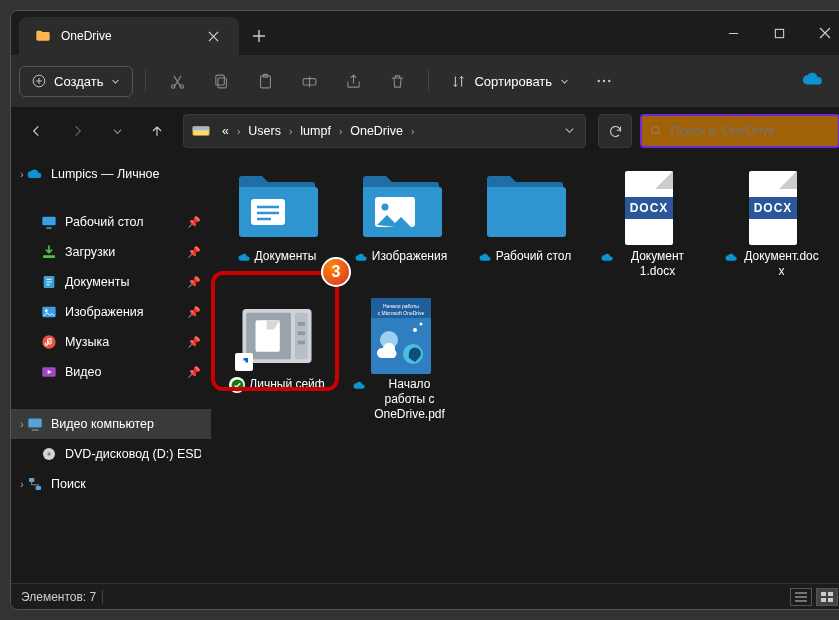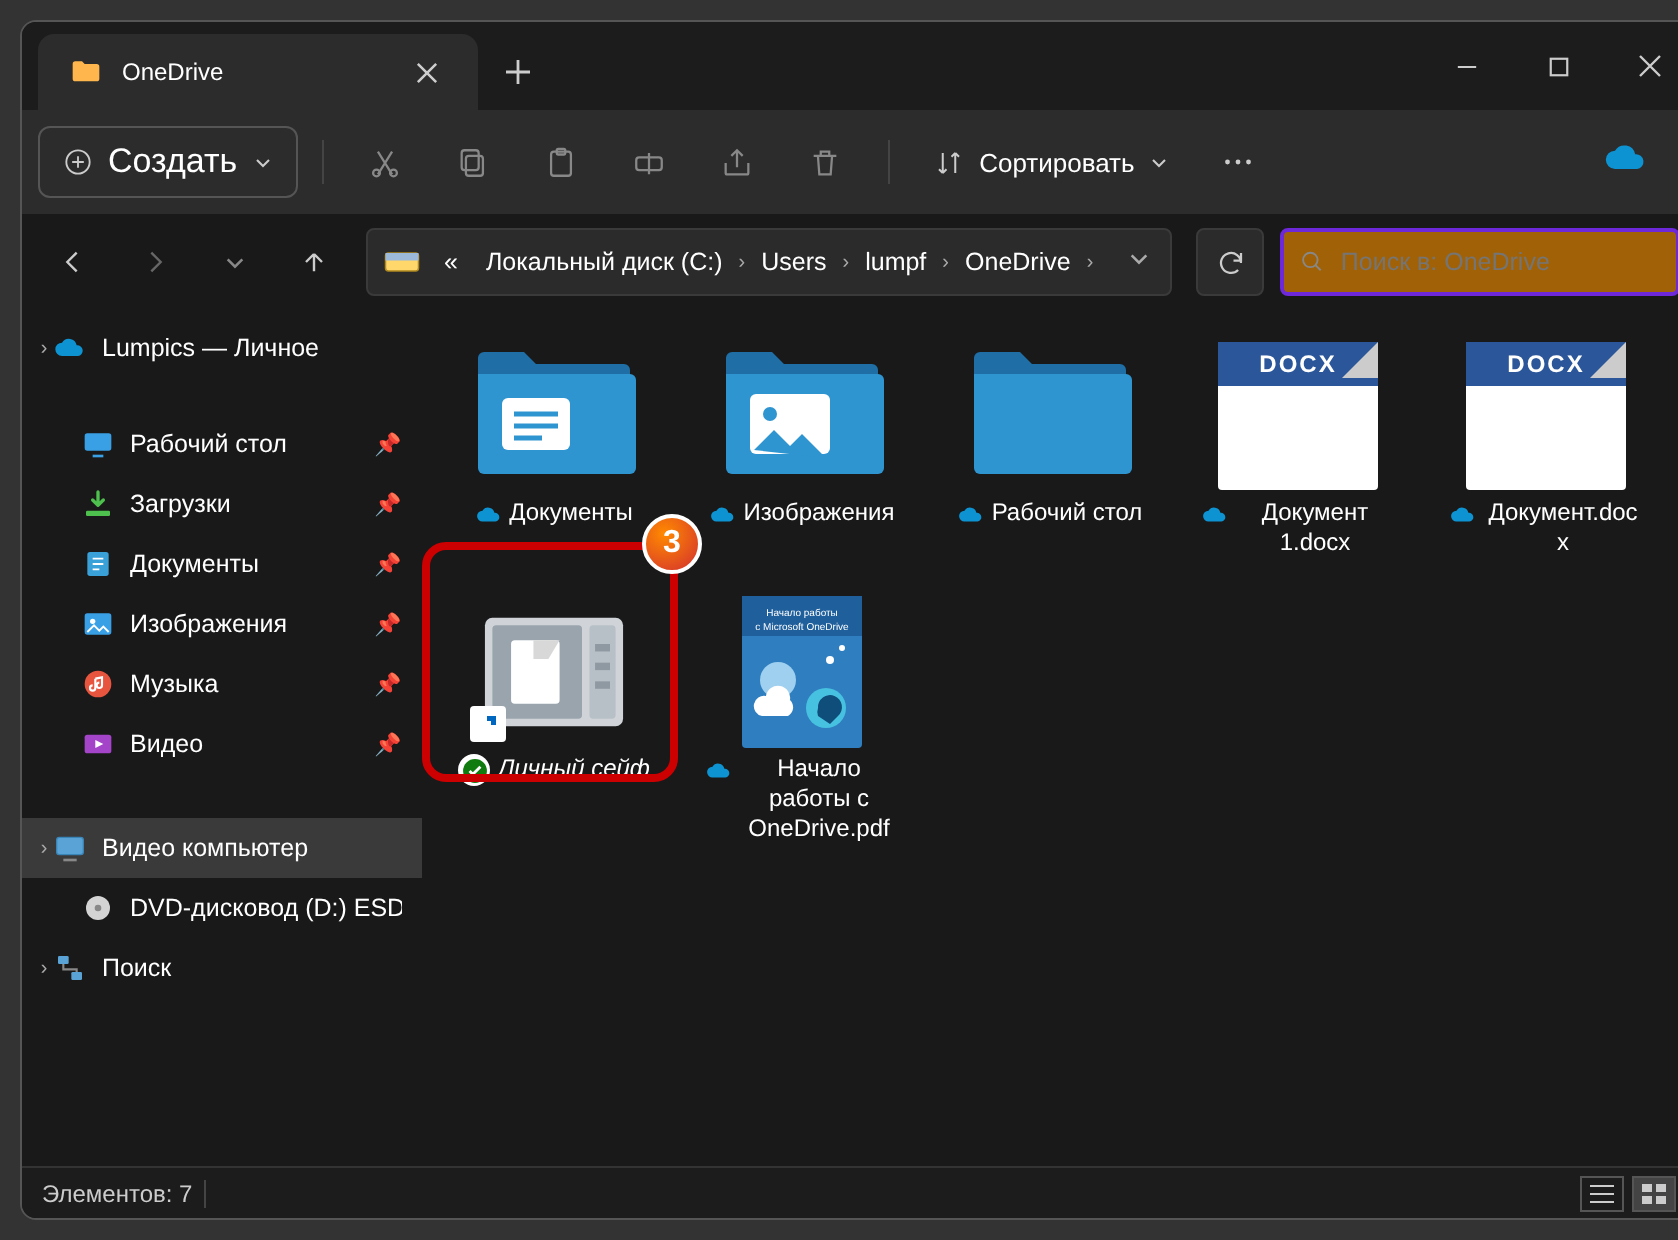--- a/index.html
+++ b/index.html
@@ -7,21 +7,21 @@
 .window { width: 839px; height: 600px; background: #1c1c1c; border-radius: 8px; overflow: hidden; display: flex; flex-direction: column; border: 1px solid #555; position: relative;}
 .titlebar { height: 44px; display: flex; align-items: stretch; background: #1c1c1c; }
 .tab { display: flex; align-items: center; gap: 10px; padding: 0 12px 0 16px; background: #2c2c2c; border-radius: 8px 8px 0 0; margin-top: 6px; margin-left: 8px; width: 220px; }
 .tab-icon { width: 16px; height: 16px; color: #0d93d2; }
 .tab-label { color: #fff; font-size: 12px; flex: 1; }
 .tab-close { color: #ccc; width: 28px; height: 28px; display:flex;align-items:center;justify-content:center; border-radius:4px; cursor:pointer;}
 .tab-plus { width: 40px; display:flex;align-items:center;justify-content:center; color:#ccc; margin-top:6px;}
 .win-btns { margin-left: auto; display:flex; }
 .win-btn { width: 46px; display:flex;align-items:center;justify-content:center; color:#ccc;}
 .toolbar { height: 52px; display:flex; align-items:center; padding: 0 8px; gap: 6px; background:#2c2c2c;}
-.new-btn { display:flex;align-items:center; gap:8px; border:1px solid #555; border-radius:6px; padding:7px 12px; color:#fff; font-size:17px;}
+.new-btn { display:flex;align-items:center; gap:8px; border:1px solid #555; border-radius:6px; padding:7px 12px; color:#fff; font-size:13px;}
 .sep { width:1px; height:22px; background:#444; margin:0 6px;}
 .tool-icon { width:38px; height:34px; display:flex;align-items:center;justify-content:center; color:#888; border-radius:4px;}
 .sort-btn { display:flex;align-items:center; gap:8px; color:#fff; font-size:13px; padding:6px 10px; border-radius:4px;}
 .cloud-ind { margin-left:auto; margin-right:16px; color:#0d93d2;}
 .addressbar { height: 48px; display:flex; align-items:center; padding:0 8px; gap:4px; background:#191919;}
 .nav-btn { width:36px; height:36px; display:flex;align-items:center;justify-content:center; color:#ccc; border-radius:6px;}
 .nav-btn.dim { color:#666;}
 .breadcrumb-box { flex:1; display:flex; align-items:center; background:#2b2b2b; border:1px solid #3a3a3a; border-radius:4px; height:34px; margin:0 4px; padding:0 4px; gap:2px;}
 .bc-disk-icon { width:18px; height:14px; margin:0 4px;}
 .bc-seg { color:#fff; font-size:12.5px; padding:4px 6px; white-space:nowrap;}
@@ -44,21 +44,21 @@
 .item-label-row { display:flex; align-items:flex-start; gap:4px; justify-content:center;}
 .cloud-badge { width:13px; height:13px; flex-shrink:0; margin-top:2px;}
 .item-label { color:#fff; font-size:12px; text-align:center; line-height:1.25; word-break:break-word; max-width:90px;}
 .highlight-box { position:absolute; border:4px solid #c00; border-radius:12px; pointer-events:none;}
 .highlight-badge { position:absolute; width:30px; height:30px; border-radius:50%; background:radial-gradient(circle at 35% 30%, #ff8a00, #d32f2f); border:2px solid #fff; display:flex;align-items:center;justify-content:center; color:#fff; font-weight:bold; font-size:16px;}
 .statusbar { height:26px; background:#1c1c1c; border-top:1px solid #333; display:flex; align-items:center; padding:0 10px; color:#ccc; font-size:12px;}
 .status-right { margin-left:auto; display:flex; gap:4px;}
 .view-btn { width:22px; height:18px; border:1px solid #555; display:flex;align-items:center;justify-content:center; color:#ccc;}
 .view-btn.active{ background:#444;}
 
-.docx-box { width:80px; height:74px; background:#fff; border-radius:2px; display:flex;flex-direction:column;justify-content:flex-start;align-items:center; position:relative;}
+.docx-box { width:48px; height:74px; background:#fff; border-radius:2px; display:flex;flex-direction:column;justify-content:center;align-items:center; position:relative;}
 .docx-bar { background:#2b579a; color:#fff; font-size:12px; font-weight:bold; width:100%; text-align:center; padding:4px 0; letter-spacing:1px;}
 .docx-fold { position:absolute; top:0; right:0; width:18px; height:18px; background:linear-gradient(135deg, transparent 49%, #ccc 51%);}
 .safe-shortcut { position:absolute; left:0; bottom:0; width:18px;height:18px; background:#fff; border-radius:2px; display:flex;align-items:center;justify-content:center;}
 .sync-green { position:absolute; left:-2px; bottom:-2px; width:16px; height:16px; border-radius:50%; background:#fff; display:flex;align-items:center;justify-content:center;}
 </style>
 </head>
 <body>
 
 <div class="window">
 
@@ -191,21 +191,20 @@
         <svg width="16" height="16" viewBox="0 0 24 24">
           <path d="M12 19V6m0 0l-6 6m6-6l6 6" fill="none" stroke="#ccc" stroke-width="1.8"></path>
         </svg>
       </div>
     <div class="breadcrumb-box">
       <svg class="bc-disk-icon" viewBox="0 0 24 18">
           <rect x="1" y="3" width="22" height="12" rx="2" fill="#ffd76a" stroke="#b08a20"></rect>
           <rect x="1" y="3" width="22" height="5" fill="#9db9d9"></rect>
         </svg>
       <span class="bc-seg">«</span>
-      <span class="bc-seg">Локальный диск (C:)</span>
       <span class="bc-chev">›</span>
       <span class="bc-seg">Users</span>
       <span class="bc-chev">›</span>
       <span class="bc-seg">lumpf</span>
       <span class="bc-chev">›</span>
       <span class="bc-seg">OneDrive</span>
       <span class="bc-chev">›</span>
       <span style="flex:1"></span>
       <span class="bc-chev" style="margin-right:6px;"><svg width="11" height="11" viewBox="0 0 12 12">
             <path d="M2 4l4 4 4-4" fill="none" stroke="#aaa" stroke-width="1.4"></path>
@@ -427,21 +426,21 @@
               <rect x="67" y="20" width="8" height="4" fill="#8f99a2"></rect>
               <rect x="67" y="30" width="8" height="4" fill="#8f99a2"></rect>
               <rect x="67" y="40" width="8" height="4" fill="#8f99a2"></rect>
             </svg>
             <div class="safe-shortcut">
                 <svg width="12" height="12" viewBox="0 0 24 24">
                   <path fill="#0067c0" d="M5 19l10-10h-4V4h9v9h-5v-4L5 19z"></path>
                 </svg>
               </div>
           </div>
-          <div class="item-label-row" style="position:relative;font-style:italic;">
+          <div class="item-label-row" style="position:relative;">
             <span class="sync-green" style="position:static;">
                 <svg width="13" height="13" viewBox="0 0 24 24">
                   <circle cx="12" cy="12" r="11" fill="#107c10"></circle>
                   <path d="M7 12l3 3 7-7" stroke="#fff" stroke-width="2.6" fill="none"></path>
                 </svg>
               </span>
             <span class="item-label">Личный сейф</span>
           </div>
         </div>
 

